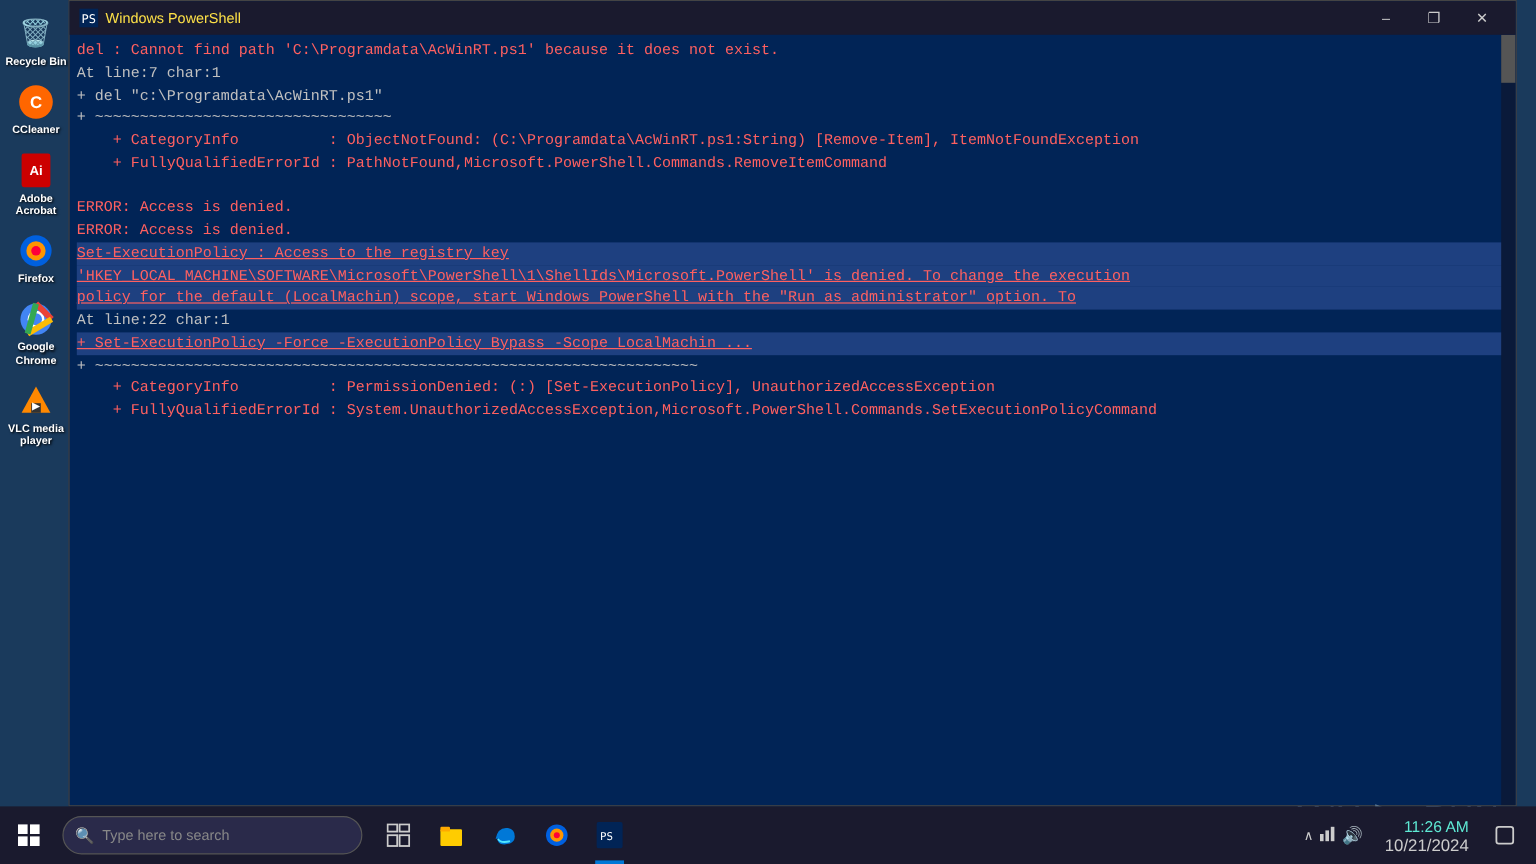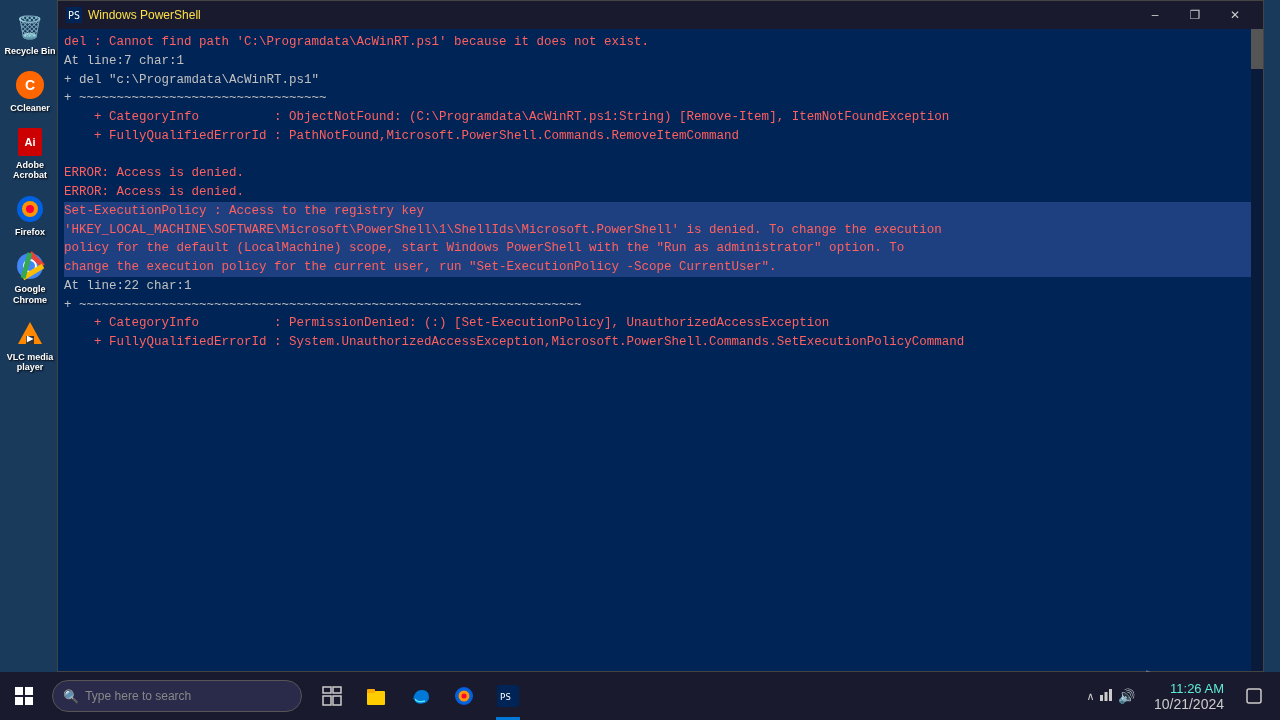--- a/index.html
+++ b/index.html
@@ -140,21 +140,21 @@
       top: 0;
       right: 0;
       width: 12px;
       height: 40px;
       background: #555;
       cursor: pointer;
     }
 
     .ps-line { display: block; white-space: pre-wrap; word-break: break-all; }
     .ps-line.error { color: #ff6060; }
-    .ps-line.highlight { background: #1e4080; color: #ff6060; }
+    .ps-line.highlight { background: #1e4080; color: #ff6060; text-decoration: underline; }
     .ps-line.highlight-white { background: #1e4080; color: #ffffff; }
     .ps-line.normal { color: #c0c0c0; }
 
     
     .watermark {
       position: absolute;
       bottom: 20px;
       right: 30px;
       display: flex;
       align-items: center;
@@ -385,23 +385,23 @@
         <span class="ps-line normal">At line:7 char:1</span>
         <span class="ps-line normal">+ del "c:\Programdata\AcWinRT.ps1"</span>
         <span class="ps-line normal">+ ~~~~~~~~~~~~~~~~~~~~~~~~~~~~~~~~~</span>
         <span class="ps-line error">    + CategoryInfo          : ObjectNotFound: (C:\Programdata\AcWinRT.ps1:String) [Remove-Item], ItemNotFoundException</span>
         <span class="ps-line error">    + FullyQualifiedErrorId : PathNotFound,Microsoft.PowerShell.Commands.RemoveItemCommand</span>
         <span class="ps-line normal"> </span>
         <span class="ps-line error">ERROR: Access is denied.</span>
         <span class="ps-line error">ERROR: Access is denied.</span>
         <span class="ps-line highlight">Set-ExecutionPolicy : Access to the registry key</span>
         <span class="ps-line highlight">'HKEY_LOCAL_MACHINE\SOFTWARE\Microsoft\PowerShell\1\ShellIds\Microsoft.PowerShell' is denied. To change the execution</span>
-        <span class="ps-line highlight">policy for the default (LocalMachine) scope, start Windows PowerShell with the "Run as administrator" option. To</span>
-        <span class="ps-line highlight">change the execution policy for the current user, run "Set-ExecutionPolicy -Scope CurrentUser".</span>
+        <span class="ps-line highlight">policy for the default (LocalMachin) scope, start Windows PowerShell with the "Run as administrator" option. To</span>
         <span class="ps-line normal">At line:22 char:1</span>
+        <span class="ps-line highlight">+ Set-ExecutionPolicy -Force -ExecutionPolicy Bypass -Scope LocalMachin ...</span>
         <span class="ps-line normal">+ ~~~~~~~~~~~~~~~~~~~~~~~~~~~~~~~~~~~~~~~~~~~~~~~~~~~~~~~~~~~~~~~~~~~</span>
         <span class="ps-line error">    + CategoryInfo          : PermissionDenied: (:) [Set-ExecutionPolicy], UnauthorizedAccessException</span>
         <span class="ps-line error">    + FullyQualifiedErrorId : System.UnauthorizedAccessException,Microsoft.PowerShell.Commands.SetExecutionPolicyCommand</span>
         <div class="ps-scrollbar">
         <div class="ps-scrollbar-thumb"></div>
       </div>
     </div>
   </div>
 
   <div class="watermark">

